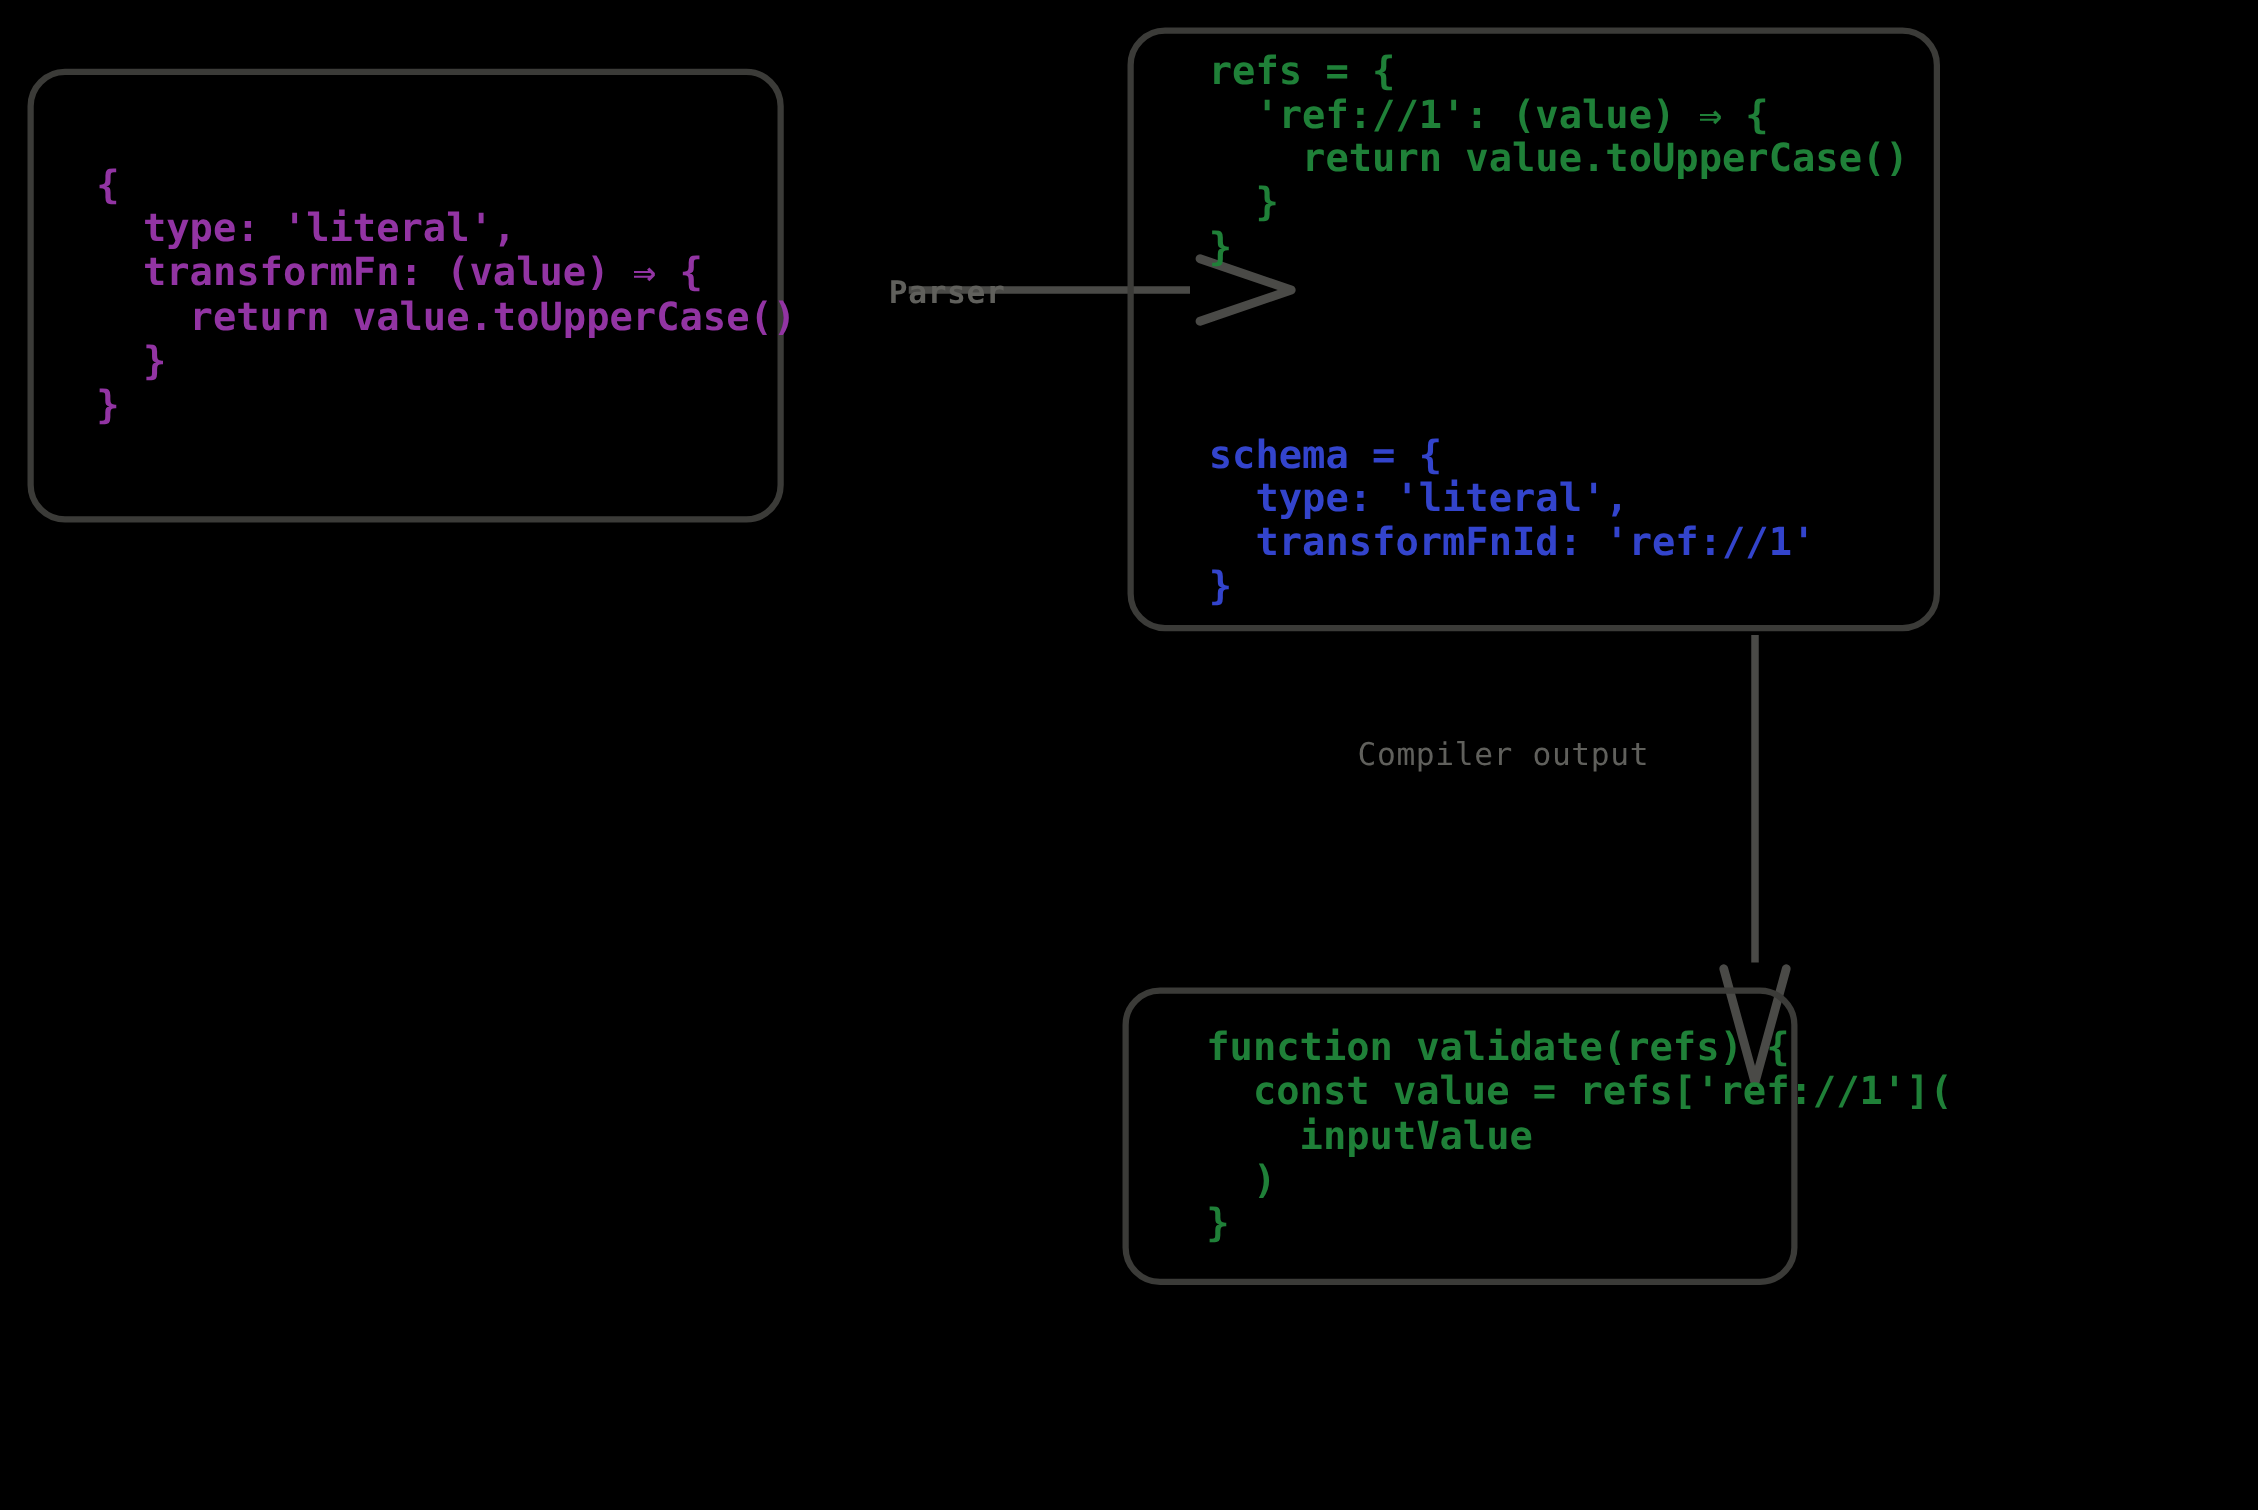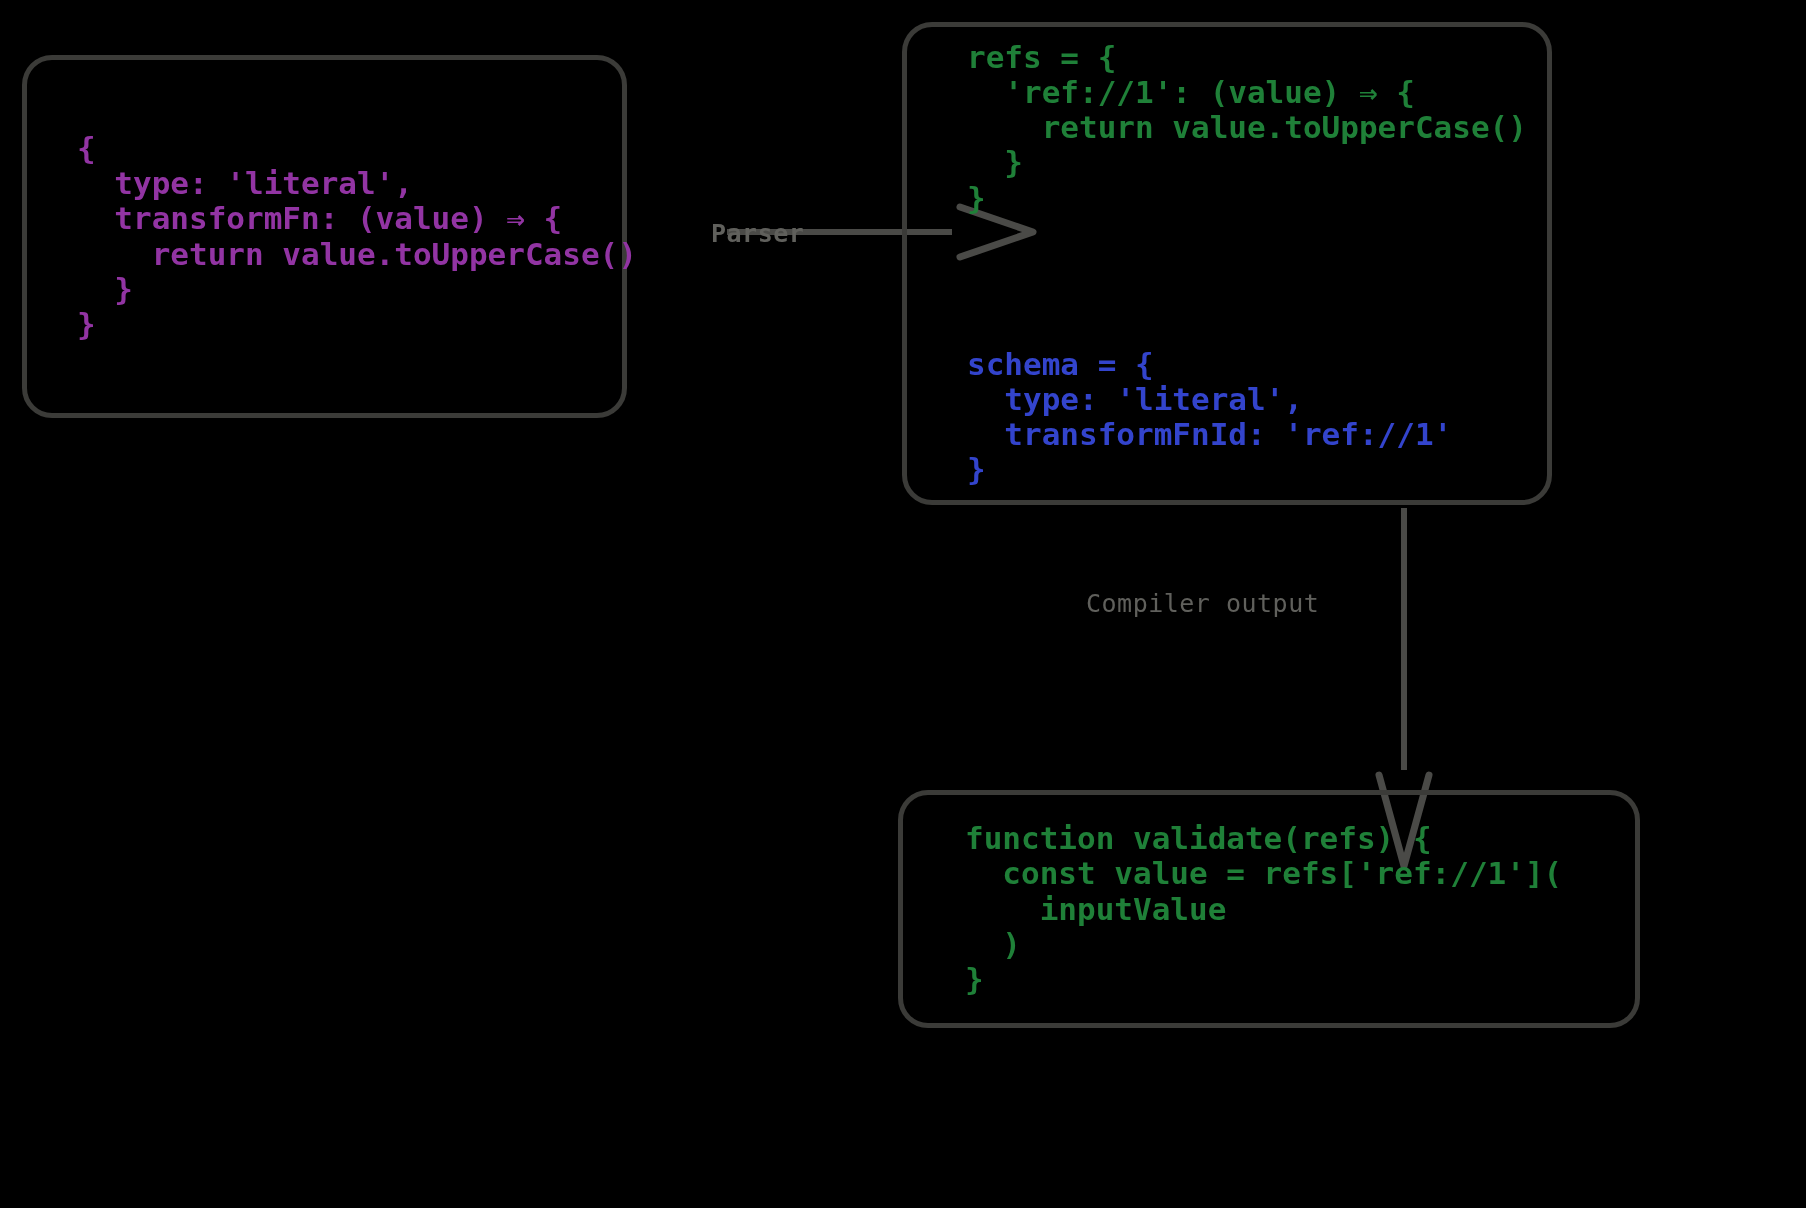--- a/index.html
+++ b/index.html
@@ -52,21 +52,21 @@
     left: 902px; top: 22px;
     width: 650px; height: 483px;
     padding-left: 60px;
     flex-direction: column;
     justify-content: center;
     align-items: flex-start;
     gap: 48px;
   }
   #node-output {
     left: 898px; top: 790px;
-    width: 742px; height: 238px;
+    width: 540px; height: 238px;
     padding-left: 62px;
   }
   .code-block + .code-block {
     margin-top: 52px;
   }
   .edge-label {
     position: absolute;
     font-family: "DejaVu Sans Mono", monospace;
     font-size: 25px;
     color: #60605c;

